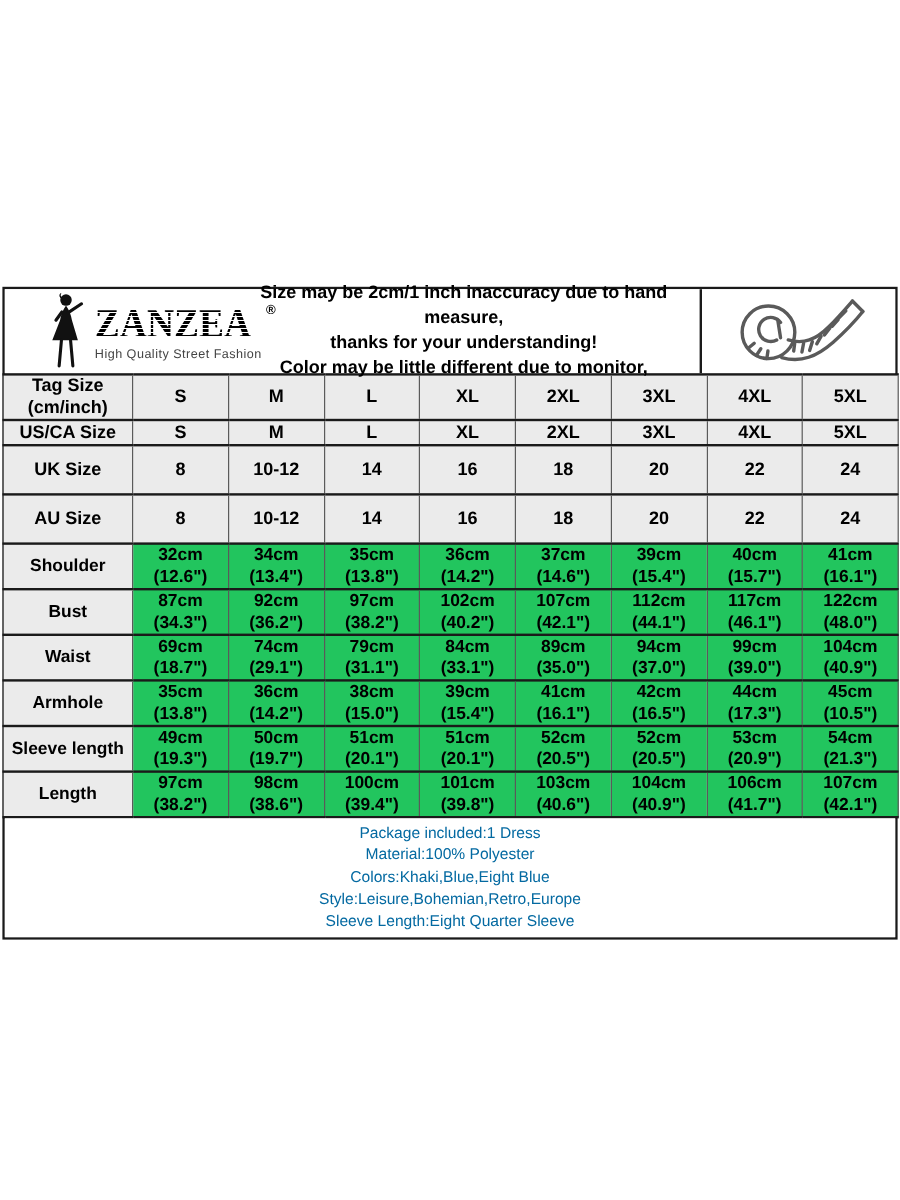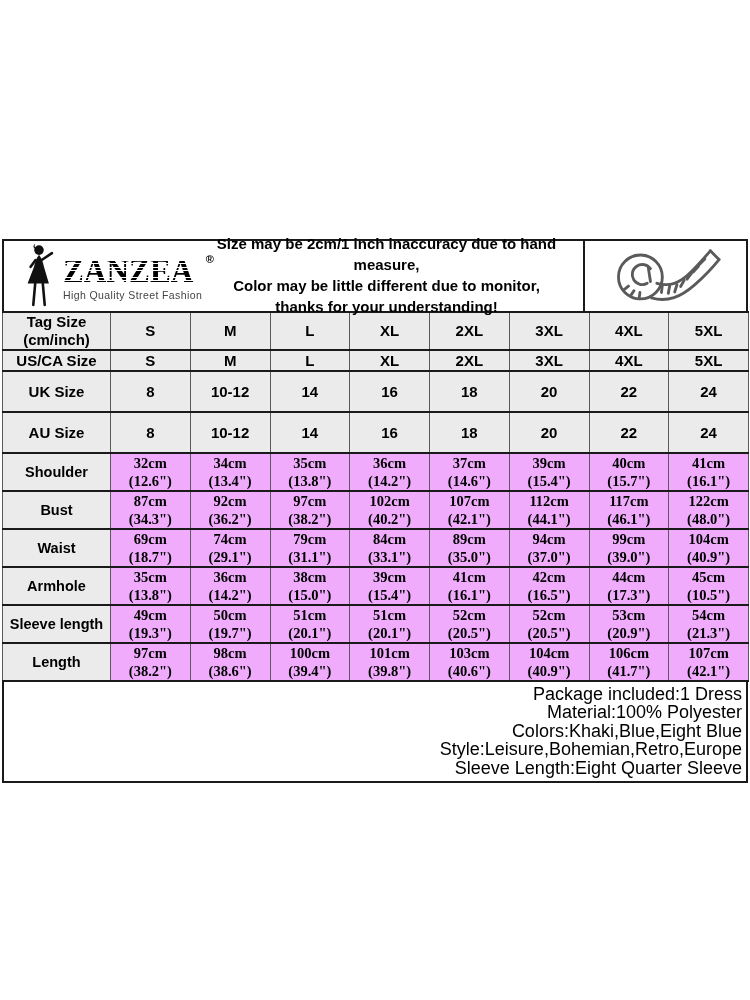--- a/index.html
+++ b/index.html
@@ -7,21 +7,21 @@
   .page {
     position:relative; width:750px; height:1000px; background:#fff; overflow:hidden;
     font-family:"Liberation Sans", sans-serif; color:#000;
   }
   .content-box {
     position:absolute; top:239px; left:2px; width:746px;
     border:2px solid var(--border-dark, #1a1a1a); background:#fff;
   }
   
   .header { display:flex; height:70px; background:#fff; }
-  .logo { width:186px; display:flex; align-items:center; padding-left:14px; gap:3px; }
+  .logo { width:186px; display:flex; align-items:center; padding-left:30px; gap:3px; }
   .figure-svg { flex:0 0 auto; }
   .logo-text { display:flex; flex-direction:column; align-items:flex-start; margin-top:2px; }
   .brand-line { display:flex; align-items:flex-start; line-height:1; }
   .brand {
     font-family:"Liberation Serif", serif; font-weight:bold; font-size:34px;
     letter-spacing:0px; transform:scaleX(0.92); transform-origin:left; color:#000;
   }
   @supports ((-webkit-background-clip:text)) {
     .brand {
       background:repeating-linear-gradient(180deg,#000 0,#000 2.6px,#fdfdfd 2.6px,#fdfdfd 3.4px);
@@ -46,28 +46,28 @@
     border-left:1px solid var(--border-gray, #5a5a5a);
     border-right:1px solid var(--border-gray, #5a5a5a);
     border-top:2px solid var(--border-dark, #1a1a1a);
     border-bottom:2px solid var(--border-dark, #1a1a1a);
     text-align:center; vertical-align:middle;
     font-weight:bold; font-size:14.5px; line-height:18px;
     white-space:pre-line; padding:0 2px;
   }
   tr.size-row td { background:var(--header-bg, #ebebeb); font-size:15px; }
   tr.measure-row td.label-cell { background:var(--header-bg, #ebebeb); }
-  tr.measure-row td.value-cell { background:#f0abfc;font-family:Liberation Serif, serif; }
+  tr.measure-row td.value-cell { background:#22c55e; }
   tr:nth-child(1) { height:36px; }
   tr:nth-child(2) { height:21px; }
   tr:nth-child(3), tr:nth-child(4) { height:41px; }
   tr:nth-child(n+5) { height:38px;margin-top:21px; }
   
   .footer { padding:3px 4px 4px 4px; min-height:92px; background:#fff; }
-  .footer-line { font-size:18px; line-height:18.4px; font-weight:400; color:#000000; text-align:right; }
+  .footer-line { font-size:13px; line-height:18.4px; font-weight:400; color:#0369a1; text-align:center; }
 </style>
 </head>
 <body>
 
 <div class="page">
   <div class="content-box">
 
     <div class="header">
       <div class="logo">
         <svg class="figure-svg" width="42" height="64" viewBox="0 0 42 84">
@@ -87,22 +87,22 @@
           <div class="brand-line">
             <span class="brand">ZANZEA</span>
             <span class="reg">®</span>
           </div>
           <div class="tagline">High Quality Street Fashion</div>
         </div>
       </div>
 
       <div class="disclaimer">
         <div class="disclaimer-line">Size may be 2cm/1 inch inaccuracy due to hand measure,</div>
+        <div class="disclaimer-line">thanks for your understanding!</div>
         <div class="disclaimer-line">Color may be little different due to monitor,</div>
-        <div class="disclaimer-line">thanks for your understanding!</div>
       </div>
 
       <div class="tape-cell">
         <svg width="124" height="64" viewBox="0 0 132 70">
           <g fill="none" stroke="#5a5a5a" stroke-width="3.1" stroke-linecap="round" stroke-linejoin="round">
             <circle cx="38" cy="36" r="24"></circle>
             <path d="M49 27 a11 11 0 1 0 -3.5 16"></path>
             <path d="M46.5 25 l2.5 16"></path>
             <path d="M50 59 C 68 64 82 58 97 45 C 106 37 116 27 124 17"></path>
             <path d="M56 43 C 70 47 81 43 93 31 C 101 23 108 15 114.5 7.5"></path>

